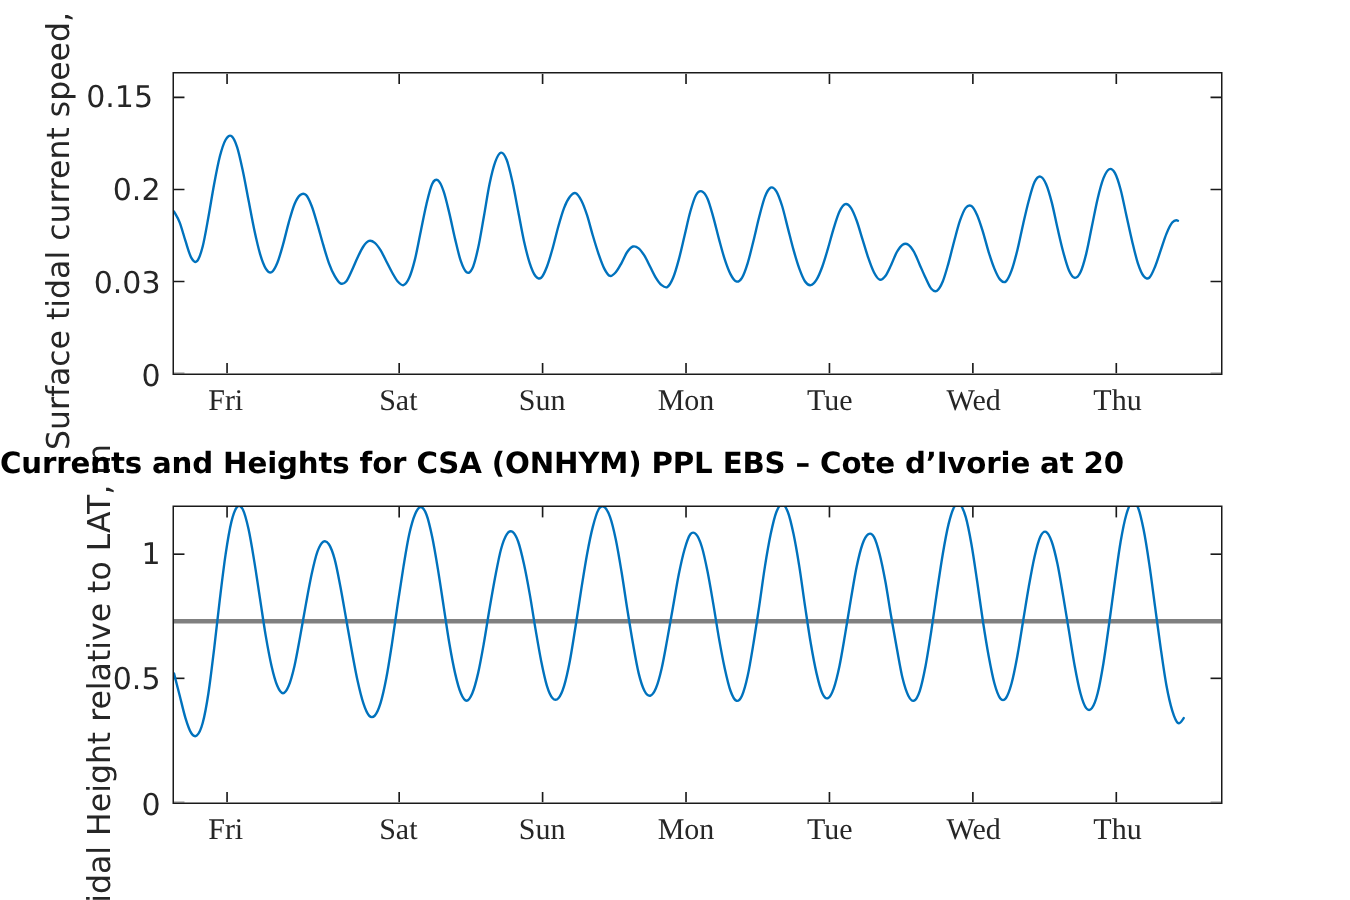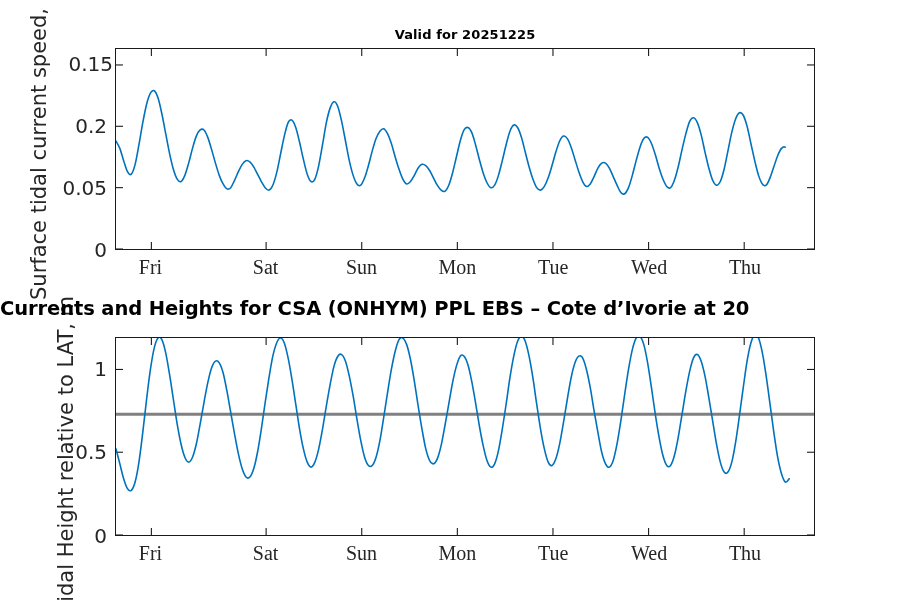--- a/index.html
+++ b/index.html
@@ -100,21 +100,20 @@
 </style>
 </head>
 <body>
 
 <div id="page">
 
   <div class="ylabel" id="ylabel-top">Surface tidal current speed, kn</div>
 
   <div class="ylabel" id="ylabel-bottom">Tidal Height relative to LAT, m</div>
 
-  <div id="subtitle-top">Valid for 20251225</div>
 
   <div id="main-title">Currents and Heights for CSA (ONHYM) PPL EBS  – Cote d’Ivorie at 20</div>
 
   <div class="axes" id="axes-top">
     <svg id="svg-top" viewBox="0 0 700 202" preserveAspectRatio="none">
         <line x1="35.47945205479452" x2="35.47945205479452" y1="0" y2="7" stroke="#1a1a1a" stroke-width="1.1"></line>
         <line x1="35.47945205479452" x2="35.47945205479452" y1="202" y2="195" stroke="#1a1a1a" stroke-width="1.1"></line>
         <line x1="150.54794520547946" x2="150.54794520547946" y1="0" y2="7" stroke="#1a1a1a" stroke-width="1.1"></line>
         <line x1="150.54794520547946" x2="150.54794520547946" y1="202" y2="195" stroke="#1a1a1a" stroke-width="1.1"></line>
         <line x1="246.43835616438355" x2="246.43835616438355" y1="0" y2="7" stroke="#1a1a1a" stroke-width="1.1"></line>
@@ -133,23 +132,23 @@
         <line y1="140.0368098159509" y2="140.0368098159509" x1="700" x2="693" stroke="#1a1a1a" stroke-width="1.1"></line>
         <line y1="78.07361963190183" y2="78.07361963190183" x1="0" x2="7" stroke="#1a1a1a" stroke-width="1.1"></line>
         <line y1="78.07361963190183" y2="78.07361963190183" x1="700" x2="693" stroke="#1a1a1a" stroke-width="1.1"></line>
         <line y1="16.110429447852766" y2="16.110429447852766" x1="0" x2="7" stroke="#1a1a1a" stroke-width="1.1"></line>
         <line y1="16.110429447852766" y2="16.110429447852766" x1="700" x2="693" stroke="#1a1a1a" stroke-width="1.1"></line>
         <path d="M0.00,92.94C0.64,94.18 2.56,97.08 3.84,100.38C5.11,103.69 6.39,108.85 7.67,112.77C8.95,116.70 10.23,121.65 11.51,123.93C12.79,126.20 14.06,127.64 15.34,126.40C16.62,125.17 17.90,121.45 19.18,116.49C20.46,111.53 21.74,103.69 23.01,96.66C24.29,89.64 25.57,81.17 26.85,74.36C28.13,67.54 29.41,60.72 30.68,55.77C31.96,50.81 33.24,46.89 34.52,44.61C35.80,42.34 37.08,41.31 38.36,42.13C39.63,42.96 40.91,45.65 42.19,49.57C43.47,53.49 44.75,59.69 46.03,65.68C47.31,71.67 48.58,78.90 49.86,85.51C51.14,92.12 52.42,99.35 53.70,105.34C54.98,111.33 56.26,117.11 57.53,121.45C58.81,125.79 60.09,129.30 61.37,131.36C62.65,133.43 63.93,134.46 65.21,133.84C66.48,133.22 67.76,130.74 69.04,127.64C70.32,124.55 71.60,119.80 72.88,115.25C74.16,110.71 75.43,104.92 76.71,100.38C77.99,95.84 79.27,91.09 80.55,87.99C81.83,84.89 83.11,82.82 84.38,81.79C85.66,80.76 86.94,80.55 88.22,81.79C89.50,83.03 90.78,85.92 92.05,89.23C93.33,92.53 94.61,97.28 95.89,101.62C97.17,105.96 98.45,110.91 99.73,115.25C101.00,119.59 102.28,124.13 103.56,127.64C104.84,131.16 106.12,134.05 107.40,136.32C108.68,138.59 109.95,140.66 111.23,141.28C112.51,141.90 113.79,141.48 115.07,140.04C116.35,138.59 117.63,135.29 118.90,132.60C120.18,129.92 121.46,126.61 122.74,123.93C124.02,121.24 125.30,118.35 126.58,116.49C127.85,114.63 129.13,113.19 130.41,112.77C131.69,112.36 132.97,112.98 134.25,114.01C135.53,115.04 136.80,116.90 138.08,118.97C139.36,121.03 140.64,123.93 141.92,126.40C143.20,128.88 144.47,131.57 145.75,133.84C147.03,136.11 148.31,138.59 149.59,140.04C150.87,141.48 152.15,142.93 153.42,142.52C154.70,142.10 155.98,140.45 157.26,137.56C158.54,134.67 159.82,130.33 161.10,125.17C162.37,120.00 163.65,112.77 164.93,106.58C166.21,100.38 167.49,93.36 168.77,87.99C170.05,82.62 171.32,77.04 172.60,74.36C173.88,71.67 175.16,71.05 176.44,71.88C177.72,72.70 179.00,75.60 180.27,79.31C181.55,83.03 182.83,88.81 184.11,94.18C185.39,99.55 186.67,106.16 187.95,111.53C189.22,116.90 190.50,122.69 191.78,126.40C193.06,130.12 194.34,133.01 195.62,133.84C196.89,134.67 198.17,134.05 199.45,131.36C200.73,128.68 202.01,123.51 203.29,117.73C204.57,111.95 205.84,103.89 207.12,96.66C208.40,89.43 209.68,80.55 210.96,74.36C212.24,68.16 213.52,63.00 214.79,59.48C216.07,55.97 217.35,53.49 218.63,53.29C219.91,53.08 221.19,54.94 222.47,58.25C223.74,61.55 225.02,67.33 226.30,73.12C227.58,78.90 228.86,86.34 230.14,92.94C231.42,99.55 232.69,106.99 233.97,112.77C235.25,118.56 236.53,123.72 237.81,127.64C239.09,131.57 240.37,134.67 241.64,136.32C242.92,137.97 244.20,138.59 245.48,137.56C246.76,136.53 248.04,133.43 249.32,130.12C250.59,126.82 251.87,122.27 253.15,117.73C254.43,113.19 255.71,107.40 256.99,102.86C258.26,98.31 259.54,93.77 260.82,90.47C262.10,87.16 263.38,84.68 264.66,83.03C265.94,81.38 267.21,80.14 268.49,80.55C269.77,80.97 271.05,83.03 272.33,85.51C273.61,87.99 274.89,91.50 276.16,95.42C277.44,99.35 278.72,104.72 280.00,109.06C281.28,113.39 282.56,117.73 283.84,121.45C285.11,125.17 286.39,128.88 287.67,131.36C288.95,133.84 290.23,135.91 291.51,136.32C292.79,136.73 294.06,135.29 295.34,133.84C296.62,132.39 297.90,129.92 299.18,127.64C300.46,125.37 301.74,122.07 303.01,120.21C304.29,118.35 305.57,116.90 306.85,116.49C308.13,116.08 309.41,116.70 310.68,117.73C311.96,118.76 313.24,120.62 314.52,122.69C315.80,124.75 317.08,127.64 318.36,130.12C319.63,132.60 320.91,135.49 322.19,137.56C323.47,139.62 324.75,141.48 326.03,142.52C327.31,143.55 328.58,144.58 329.86,143.75C331.14,142.93 332.42,140.66 333.70,137.56C334.98,134.46 336.26,129.92 337.53,125.17C338.81,120.42 340.09,114.43 341.37,109.06C342.65,103.69 343.93,97.49 345.21,92.94C346.48,88.40 347.76,84.06 349.04,81.79C350.32,79.52 351.60,78.90 352.88,79.31C354.16,79.73 355.43,81.38 356.71,84.27C357.99,87.16 359.27,92.12 360.55,96.66C361.83,101.21 363.11,106.78 364.38,111.53C365.66,116.28 366.94,121.24 368.22,125.17C369.50,129.09 370.78,132.60 372.05,135.08C373.33,137.56 374.61,139.62 375.89,140.04C377.17,140.45 378.45,139.62 379.73,137.56C381.00,135.49 382.28,131.78 383.56,127.64C384.84,123.51 386.12,117.94 387.40,112.77C388.68,107.61 389.95,101.62 391.23,96.66C392.51,91.71 393.79,86.34 395.07,83.03C396.35,79.73 397.63,77.45 398.90,76.83C400.18,76.21 401.46,77.25 402.74,79.31C404.02,81.38 405.30,85.10 406.58,89.23C407.85,93.36 409.13,99.14 410.41,104.10C411.69,109.06 412.97,114.43 414.25,118.97C415.53,123.51 416.80,127.85 418.08,131.36C419.36,134.87 420.64,138.18 421.92,140.04C423.20,141.90 424.47,142.72 425.75,142.52C427.03,142.31 428.31,140.86 429.59,138.80C430.87,136.73 432.15,133.63 433.42,130.12C434.70,126.61 435.98,122.07 437.26,117.73C438.54,113.39 439.82,108.23 441.10,104.10C442.37,99.97 443.65,95.63 444.93,92.94C446.21,90.26 447.49,88.40 448.77,87.99C450.05,87.57 451.32,88.61 452.60,90.47C453.88,92.33 455.16,95.63 456.44,99.14C457.72,102.65 459.00,107.40 460.27,111.53C461.55,115.66 462.83,120.21 464.11,123.93C465.39,127.64 466.67,131.36 467.95,133.84C469.22,136.32 470.50,138.38 471.78,138.80C473.06,139.21 474.34,137.97 475.62,136.32C476.89,134.67 478.17,131.57 479.45,128.88C480.73,126.20 482.01,122.48 483.29,120.21C484.57,117.94 485.84,116.08 487.12,115.25C488.40,114.43 489.68,114.43 490.96,115.25C492.24,116.08 493.52,117.94 494.79,120.21C496.07,122.48 497.35,125.99 498.63,128.88C499.91,131.78 501.19,134.87 502.47,137.56C503.74,140.24 505.02,143.55 506.30,144.99C507.58,146.44 508.86,147.06 510.14,146.23C511.42,145.41 512.69,143.13 513.97,140.04C515.25,136.94 516.53,132.19 517.81,127.64C519.09,123.10 520.37,117.52 521.64,112.77C522.92,108.02 524.20,102.86 525.48,99.14C526.76,95.42 528.04,92.12 529.32,90.47C530.59,88.81 531.87,88.40 533.15,89.23C534.43,90.05 535.71,92.53 536.99,95.42C538.26,98.31 539.54,102.45 540.82,106.58C542.10,110.71 543.38,116.08 544.66,120.21C545.94,124.34 547.21,128.26 548.49,131.36C549.77,134.46 551.05,137.35 552.33,138.80C553.61,140.24 554.89,141.07 556.16,140.04C557.44,139.00 558.72,136.11 560.00,132.60C561.28,129.09 562.56,124.13 563.84,118.97C565.11,113.81 566.39,107.20 567.67,101.62C568.95,96.04 570.23,90.26 571.51,85.51C572.79,80.76 574.06,75.80 575.34,73.12C576.62,70.43 577.90,69.19 579.18,69.40C580.46,69.61 581.74,71.46 583.01,74.36C584.29,77.25 585.57,81.79 586.85,86.75C588.13,91.71 589.41,98.52 590.68,104.10C591.96,109.67 593.24,115.46 594.52,120.21C595.80,124.96 597.08,129.71 598.36,132.60C599.63,135.49 600.91,137.35 602.19,137.56C603.47,137.76 604.75,136.53 606.03,133.84C607.31,131.16 608.58,126.61 609.86,121.45C611.14,116.28 612.42,109.06 613.70,102.86C614.98,96.66 616.26,89.64 617.53,84.27C618.81,78.90 620.09,73.94 621.37,70.64C622.65,67.33 623.93,65.06 625.21,64.44C626.48,63.82 627.76,64.65 629.04,66.92C630.32,69.19 631.60,73.32 632.88,78.07C634.16,82.82 635.43,89.64 636.71,95.42C637.99,101.21 639.27,107.40 640.55,112.77C641.83,118.14 643.11,123.72 644.38,127.64C645.66,131.57 646.94,134.67 648.22,136.32C649.50,137.97 650.78,138.59 652.05,137.56C653.33,136.53 654.61,133.22 655.89,130.12C657.17,127.02 658.45,122.69 659.73,118.97C661.00,115.25 662.28,110.91 663.56,107.82C664.84,104.72 666.12,101.83 667.40,100.38C668.68,98.93 669.95,98.52 671.23,99.14C672.51,99.76 673.79,NaN 675.07,104.10C676.35,NaN 677.63,NaN 678.90,NaNC680.18,NaN 681.46,NaN 682.74,NaNC684.02,NaN 685.30,NaN 686.58,NaNC687.85,NaN 689.13,NaN 690.41,NaNC691.69,NaN 692.97,NaN 694.25,NaNC695.53,NaN 697.44,NaN 698.08,NaN" fill="none" stroke="#0072BD" stroke-width="1.6" stroke-linejoin="round" stroke-linecap="round"></path>
       </svg>
   </div>
   <div id="ticks-top">
       <div class="tick-y" style="left: 49px; width: 58px; top: 250px;">0</div>
-      <div class="tick-y" style="left: 49px; width: 58px; top: 188.037px;">0.05</div>
+      <div class="tick-y" style="left: 49px; width: 58px; top: 188.037px;">0.03</div>
       <div class="tick-y" style="left: 49px; width: 58px; top: 126.074px;">0.2</div>
-      <div class="tick-y" style="left: 55px; width: 58px; top: 64.1104px;">0.15</div>
+      <div class="tick-y" style="left: 44px; width: 58px; top: 64.1104px;">0.15</div>
       <div class="tick-x" style="left: 150.479px; top: 256px;">Fri</div>
       <div class="tick-x" style="left: 265.548px; top: 256px;">Sat</div>
       <div class="tick-x" style="left: 361.438px; top: 256px;">Sun</div>
       <div class="tick-x" style="left: 457.329px; top: 256px;">Mon</div>
       <div class="tick-x" style="left: 553.219px; top: 256px;">Tue</div>
       <div class="tick-x" style="left: 649.11px; top: 256px;">Wed</div>
       <div class="tick-x" style="left: 745px; top: 256px;">Thu</div>
     </div>
 
   <div class="axes" id="axes-bottom">

